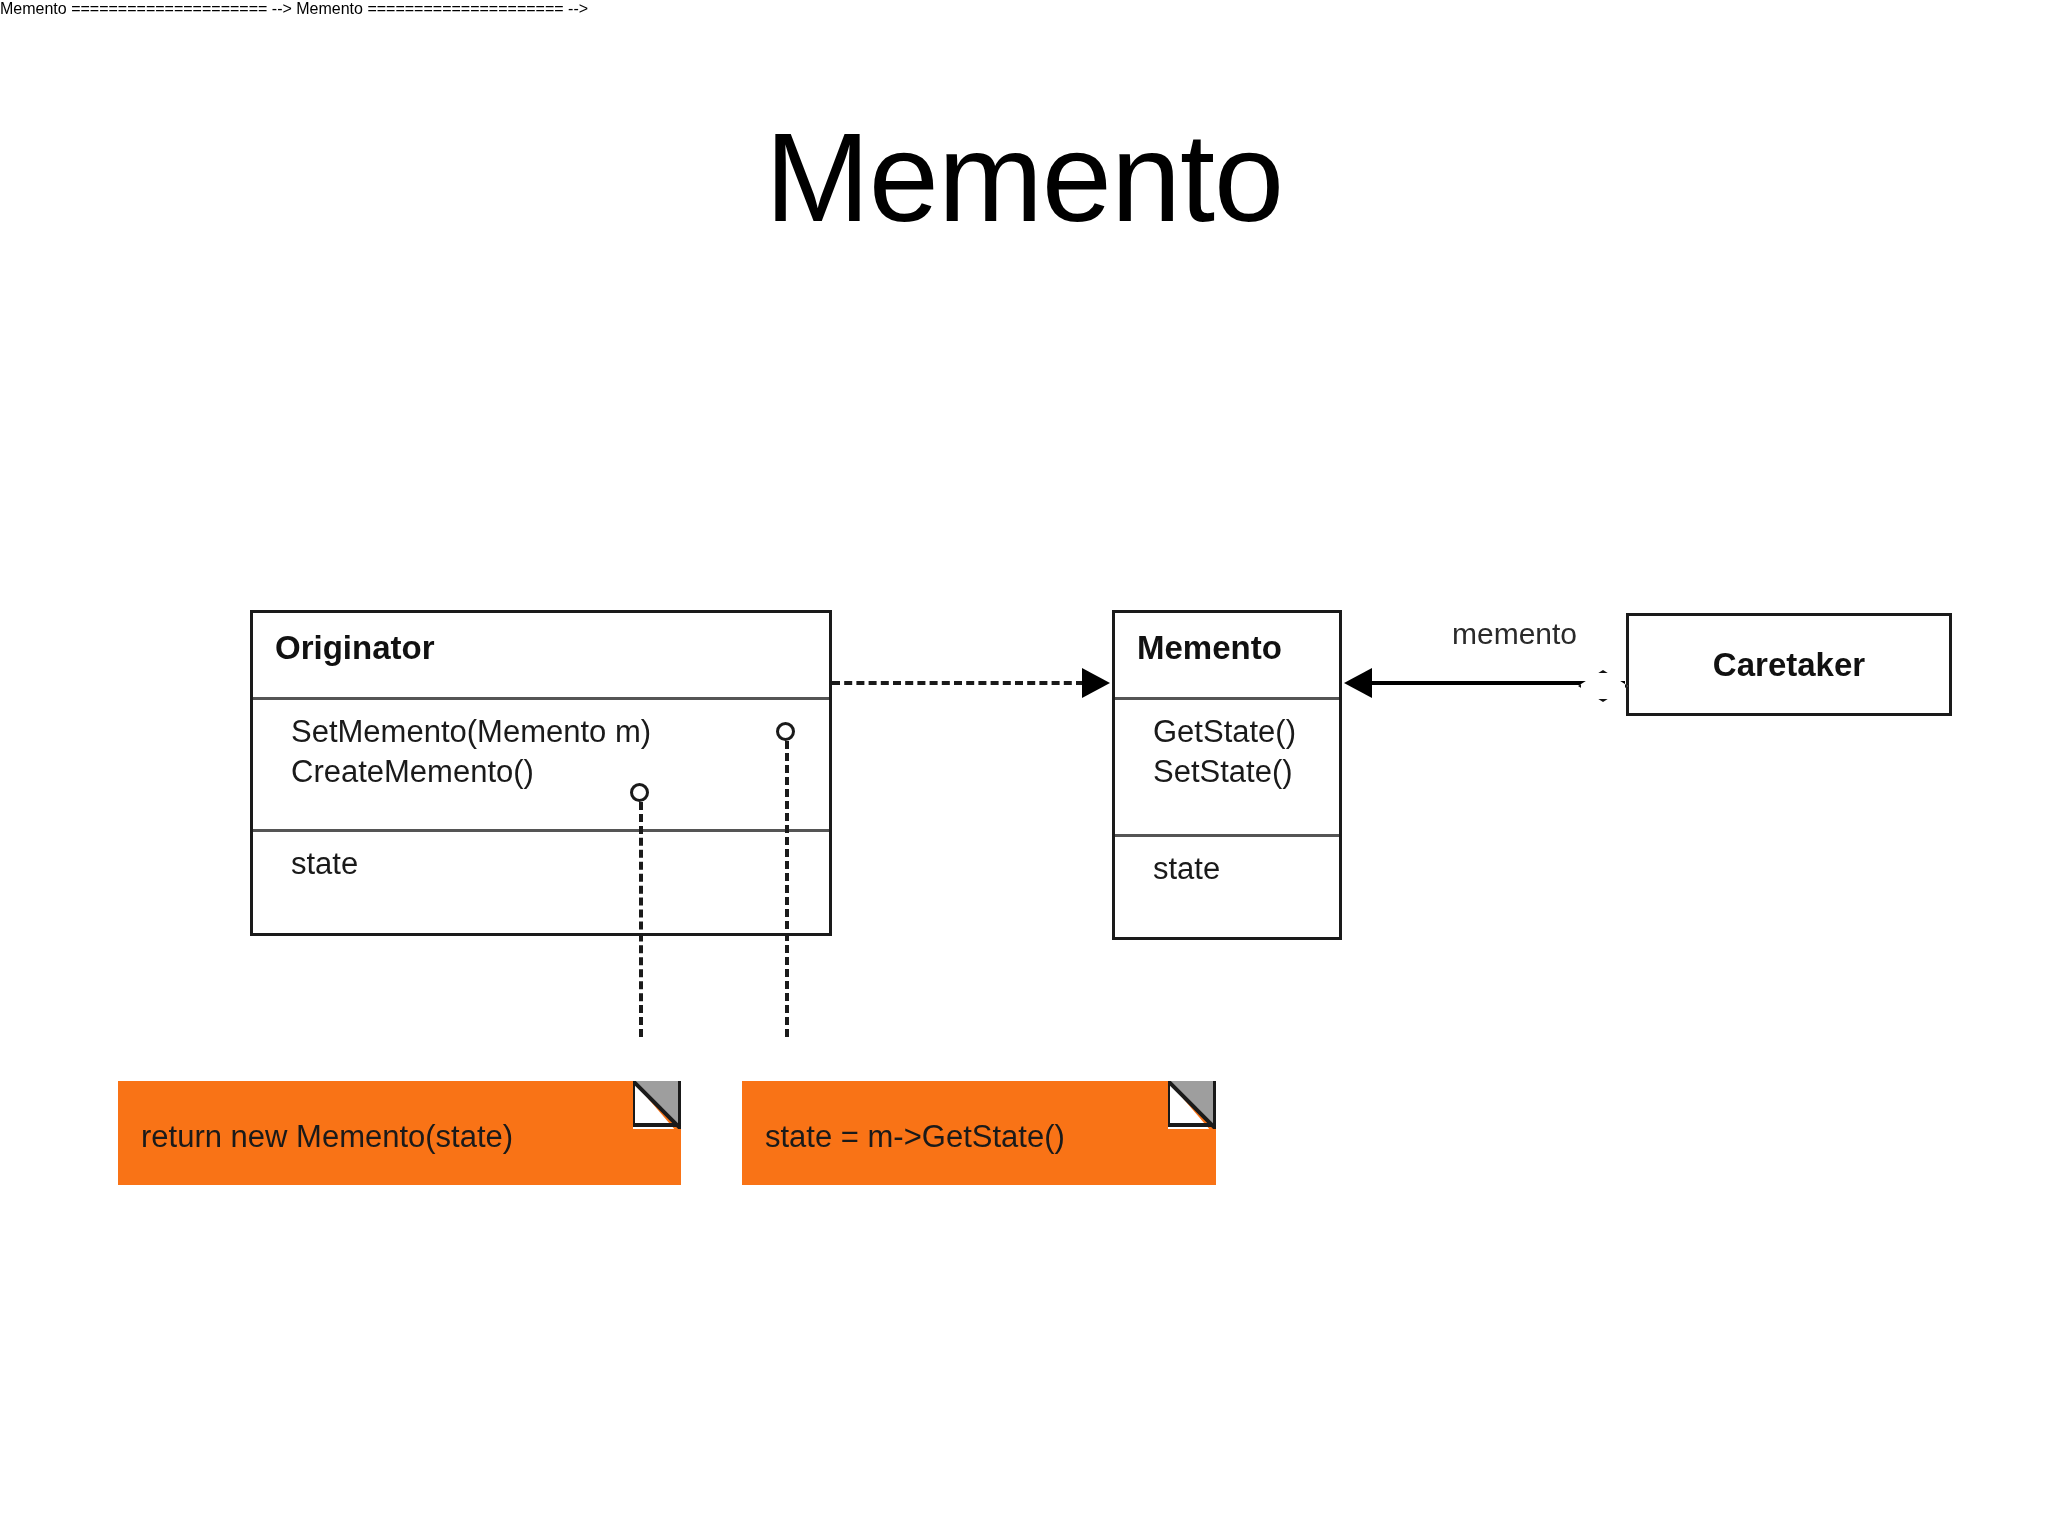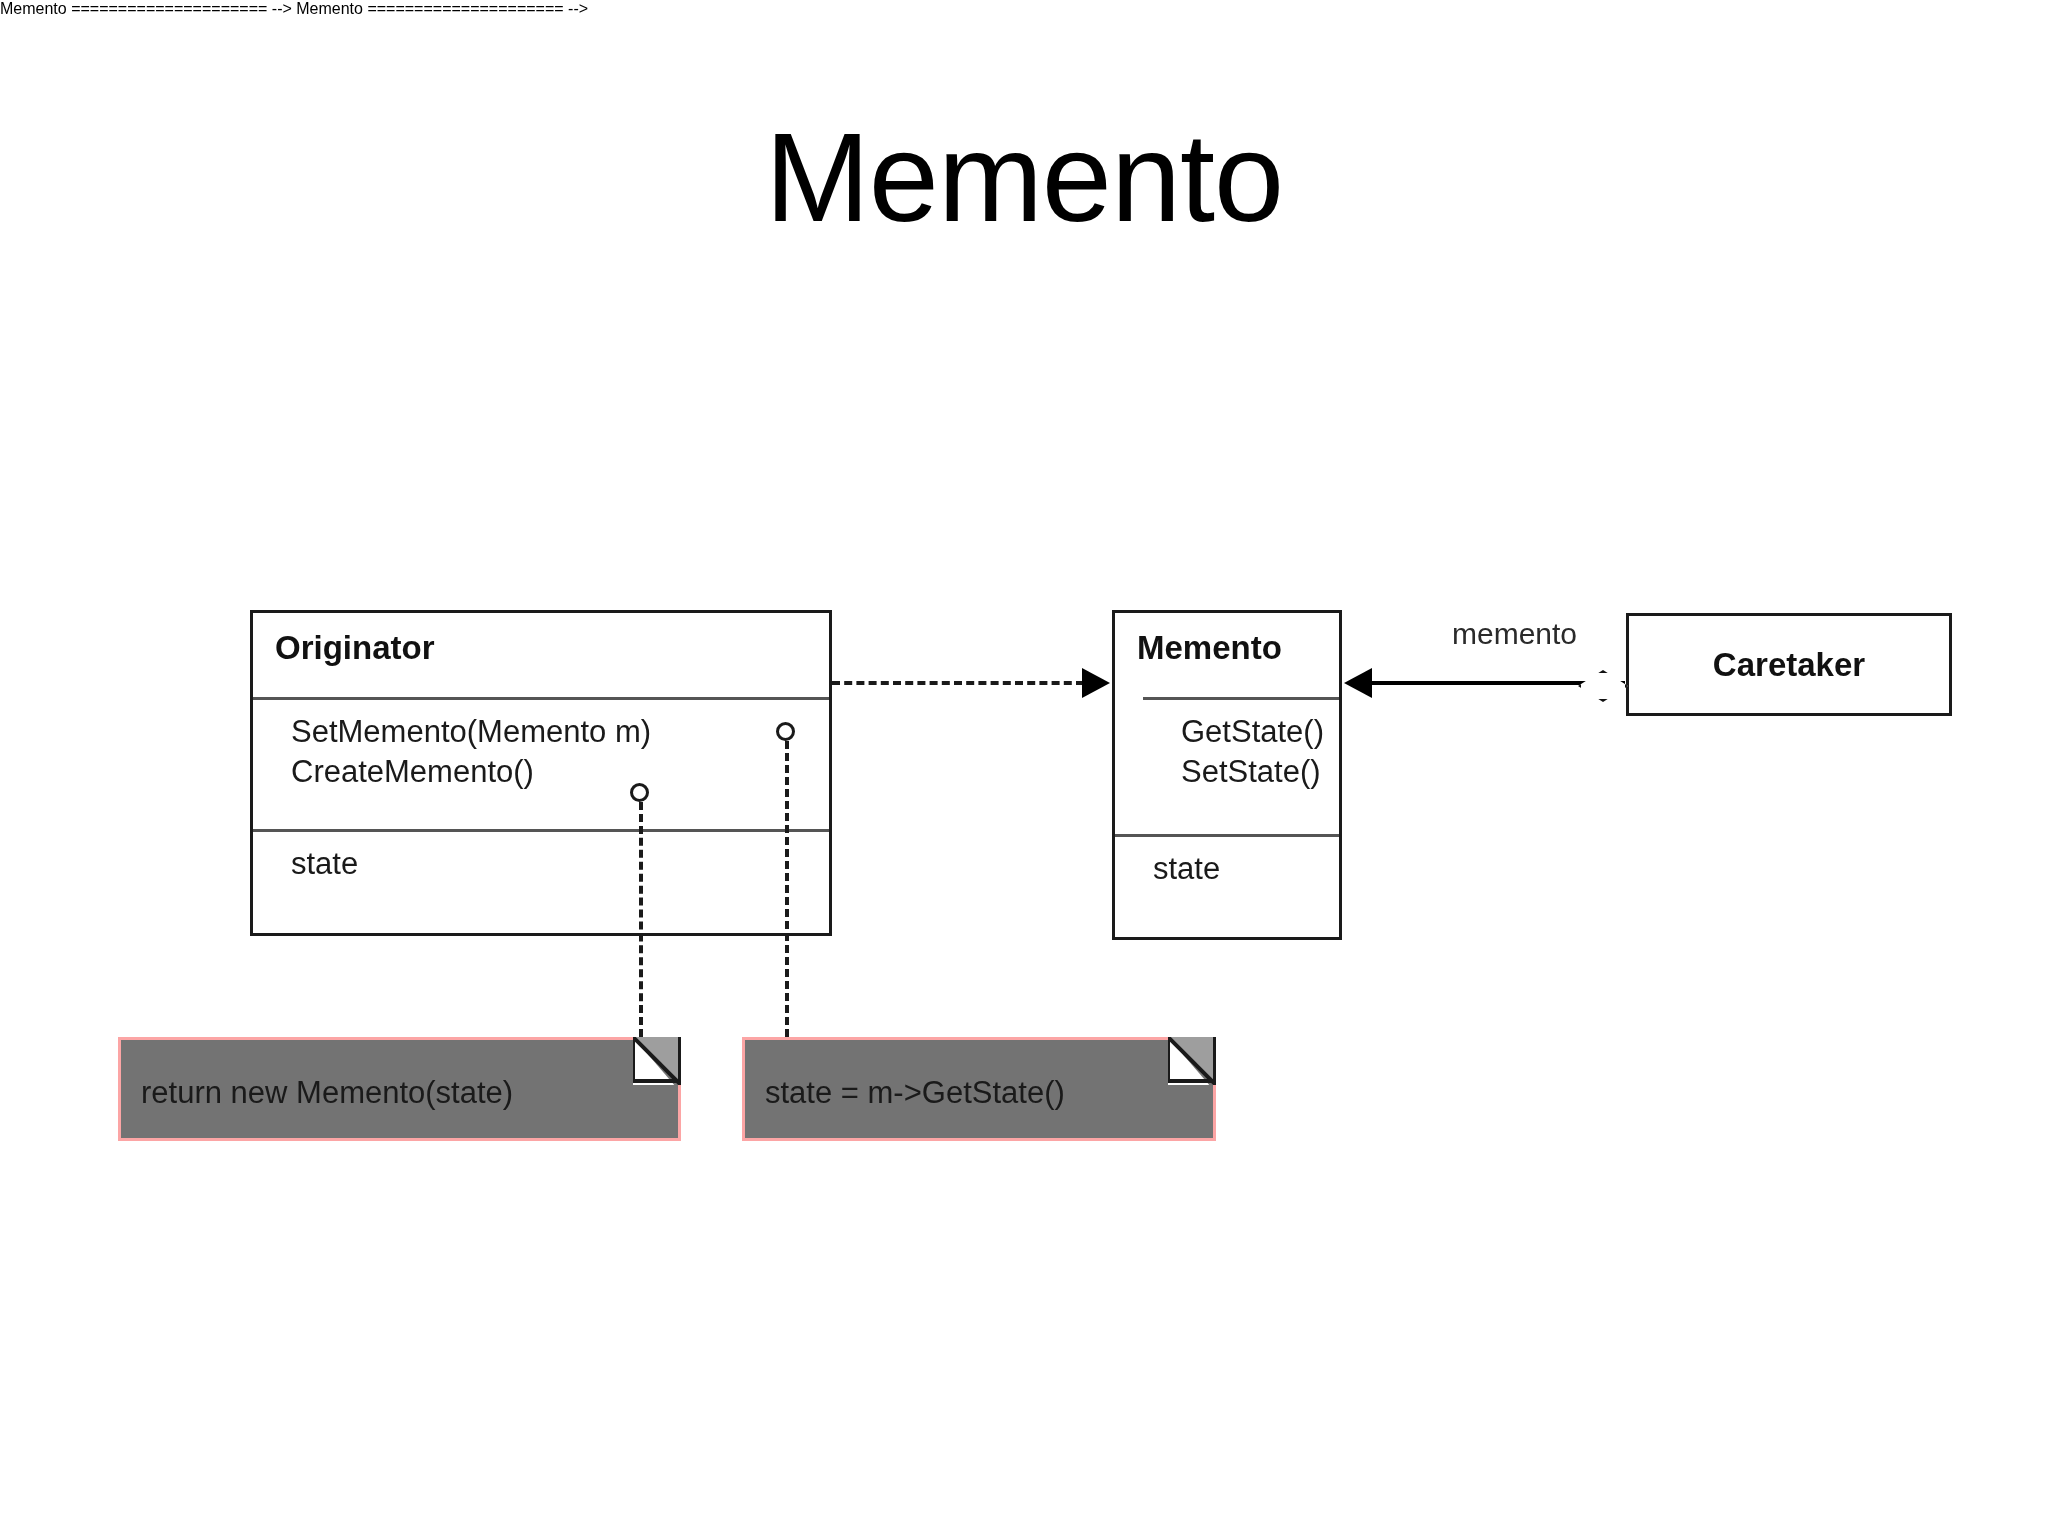--- a/index.html
+++ b/index.html
@@ -133,24 +133,25 @@
     background: #ffffff;
     border: 3px solid #111111;
     transform: rotate(0deg);
     clip-path: polygon(50% 0%, 100% 50%, 50% 100%, 0% 50%);
     z-index: 5;
   }
 
   
   .uml-note {
     position: absolute;
-    background: #737373;
-    border: 3px solid #fca5a5;
+    background: #f97316;
+    border: 3px solid #f97316;
     box-sizing: border-box;
     z-index: 2;
+    margin-top: 44px;
   }
   .note-text {
     font-size: 31px;
     color: #1a1a1a;
     white-space: nowrap;
     padding: 0 20px;
     position: absolute;
     left: 0;
     top: 50%;
     transform: translateY(-40%);
@@ -223,21 +224,21 @@
   <div class="dependency-line" style="left:832px; top:681px; width:252px;"></div>
   <div class="arrow-solid-right" style="left:1082px; top:668px;"></div>
 
   
   <div class="uml-class" style="left:1112px; top:610px; width:230px; height:330px;">
 
     <div class="uml-compartment" style="height:84px;">
       <div class="class-name">Memento</div>
     </div>
 
-    <div class="uml-compartment" style="height:137px;margin-left:28px;">
+    <div class="uml-compartment" style="height:137px;">
       <div class="member-list">
         <div class="member">GetState()</div>
         <div class="member">SetState()</div>
       </div>
     </div>
 
     <div class="uml-compartment" style="height:103px;">
       <div class="member-list">
         <div class="member">state</div>
       </div>

